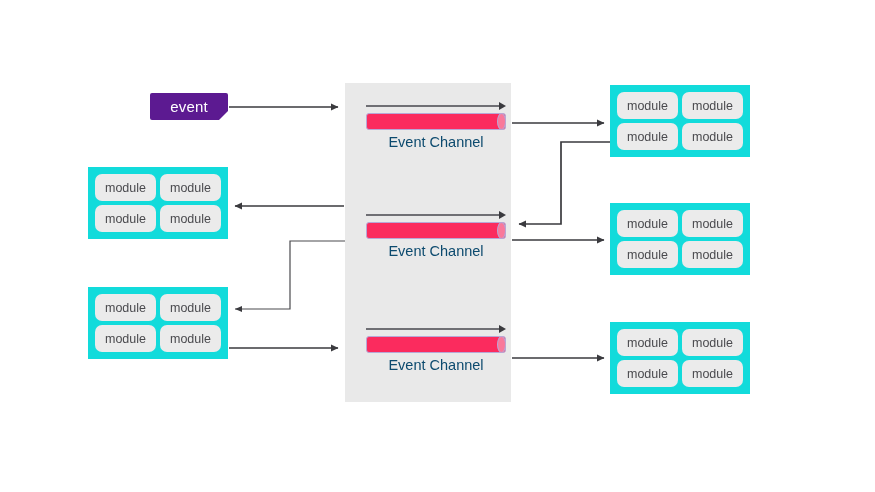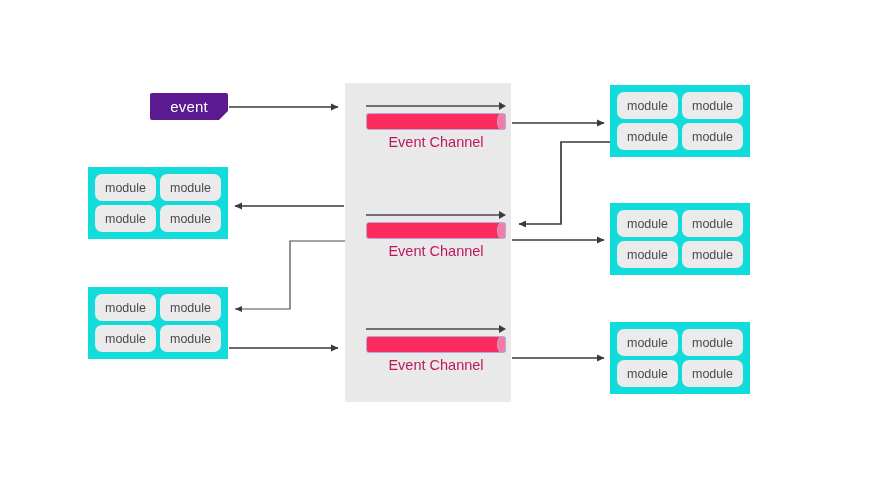--- a/index.html
+++ b/index.html
@@ -97,21 +97,21 @@
     height: 17px;
     background: #f9799b;
     border: 1px solid #b8a7d6;
     border-radius: 50% / 50%;
     box-sizing: border-box;
   }
   .channel-label {
     margin-top: 4px;
     text-align: center;
     font-size: 14.5px;
-    color: #be185d;
+    color: #0c4a6e;
   }
 
   
   .module-group {
     position: absolute;
     background: #12dbdb;
     padding: 7px;
     box-sizing: border-box;
     display: grid;
     grid-template-columns: 1fr 1fr;

